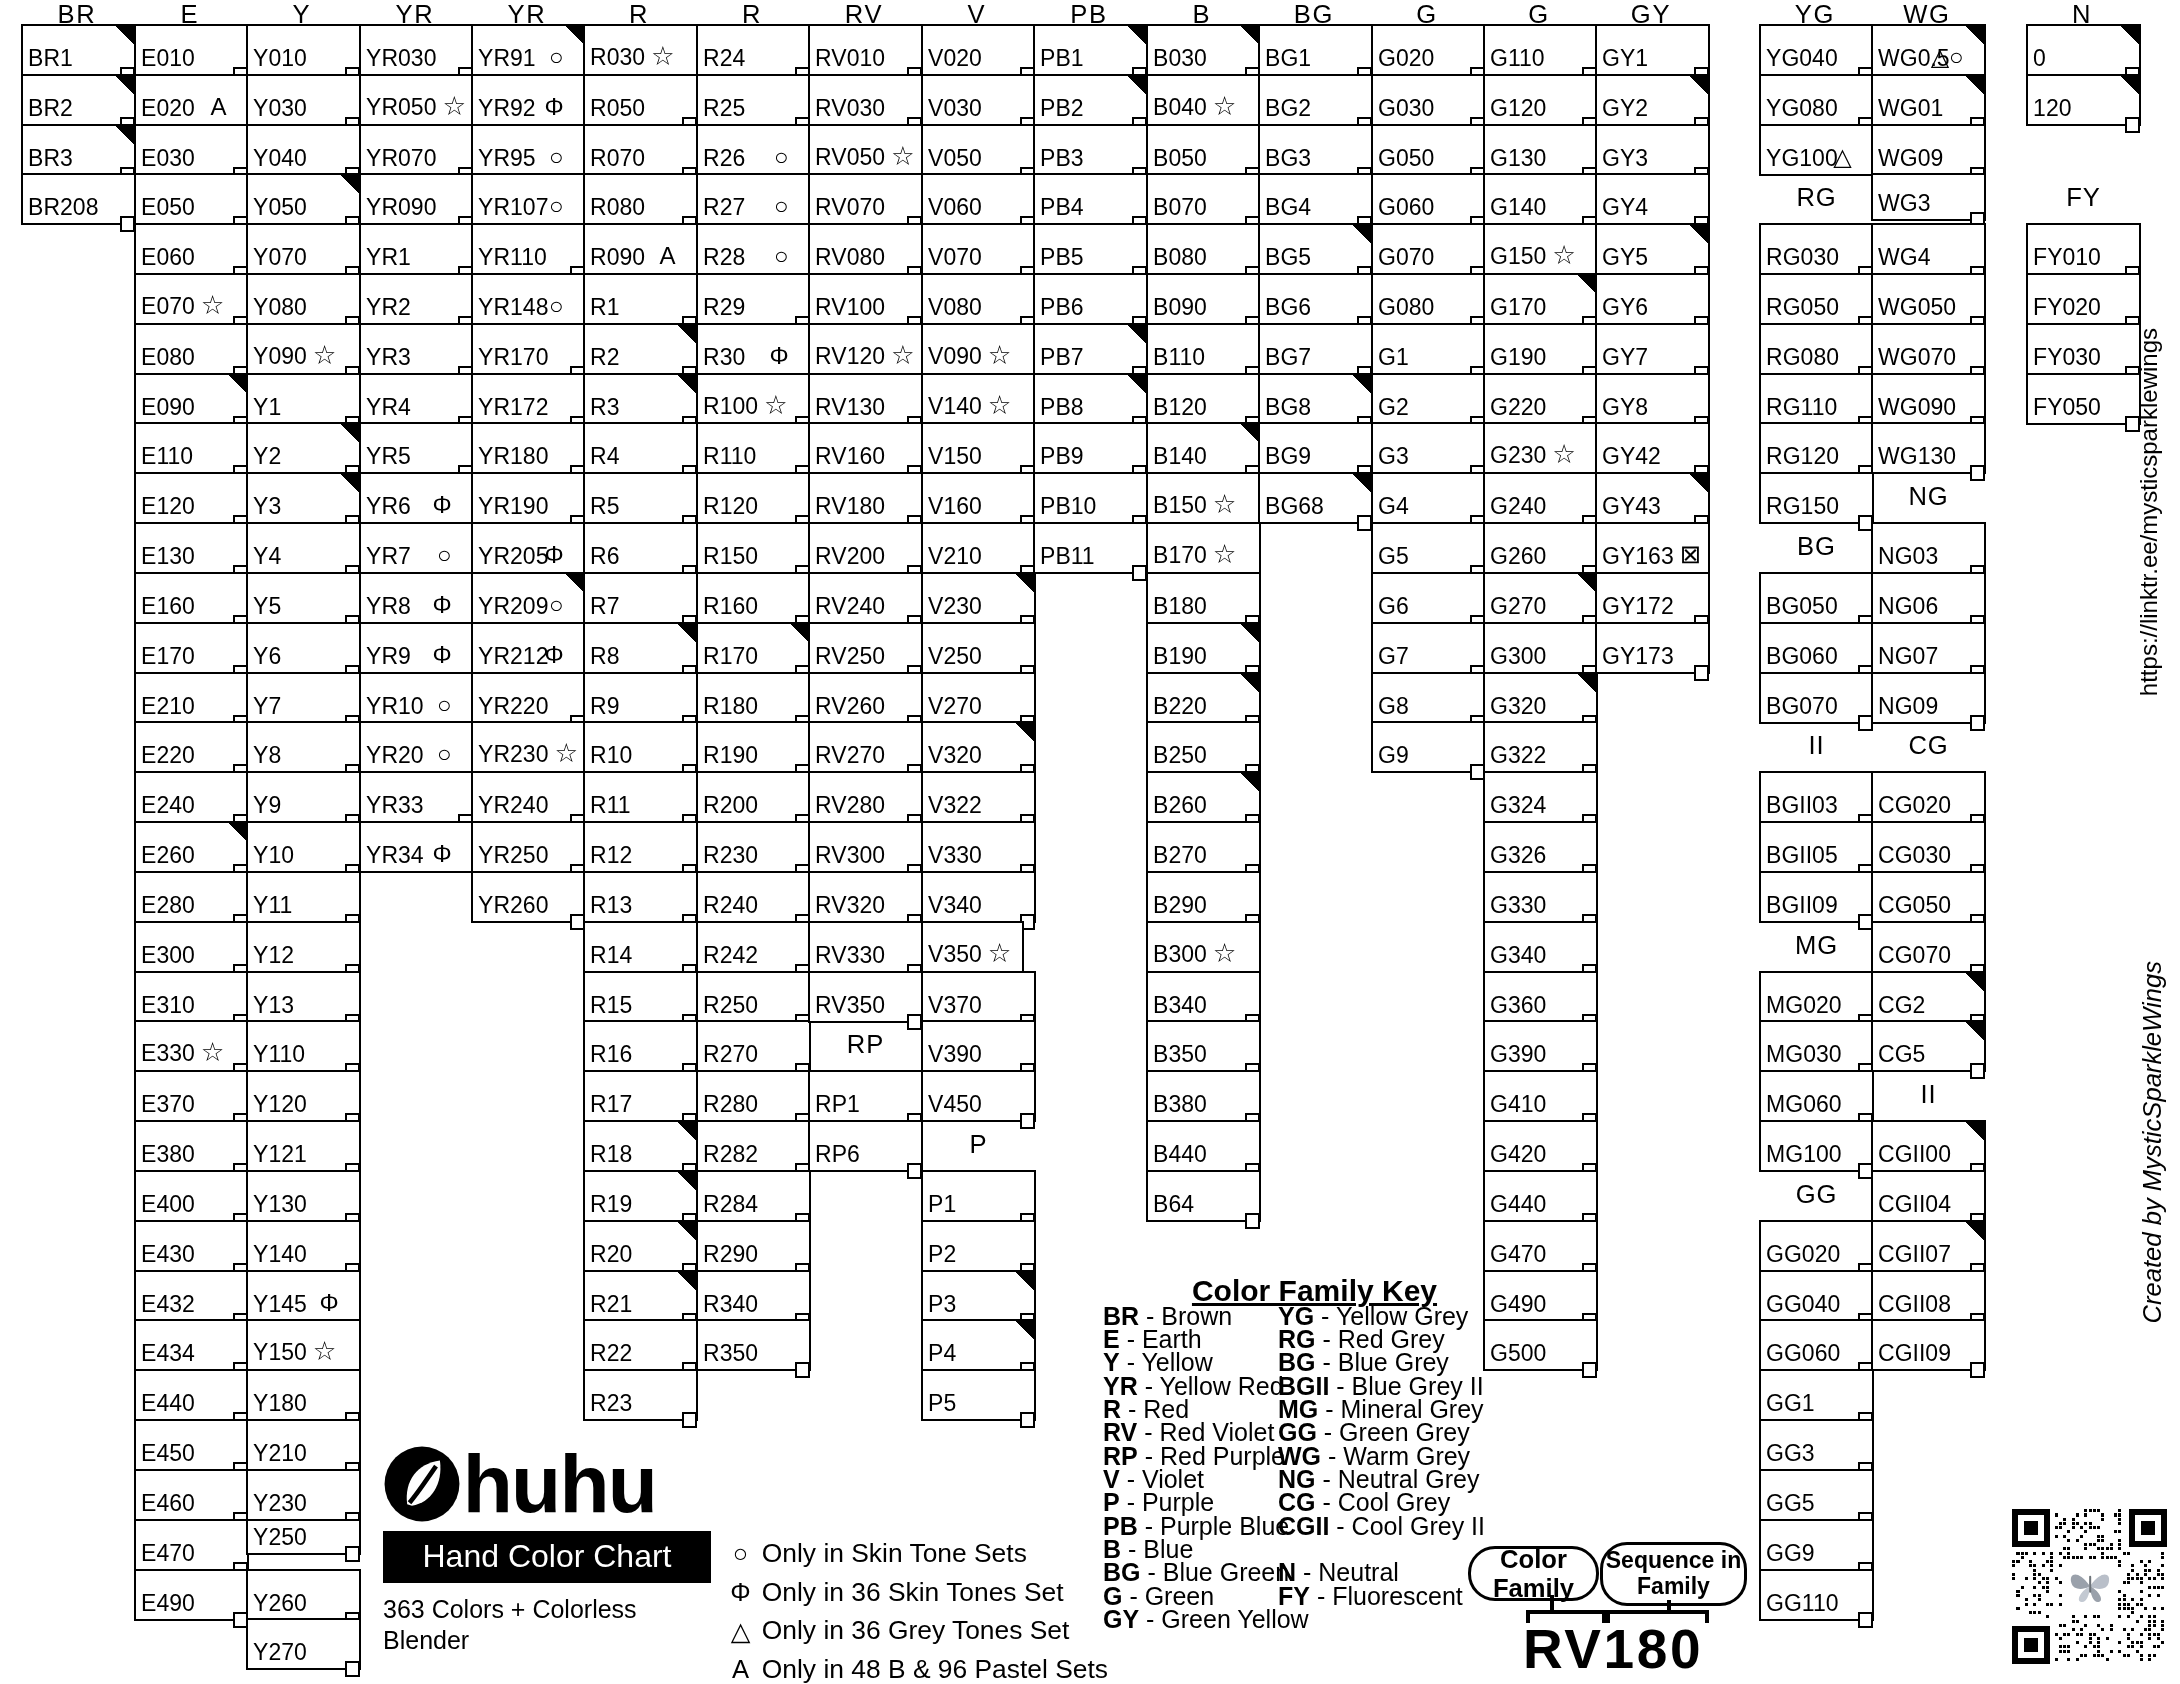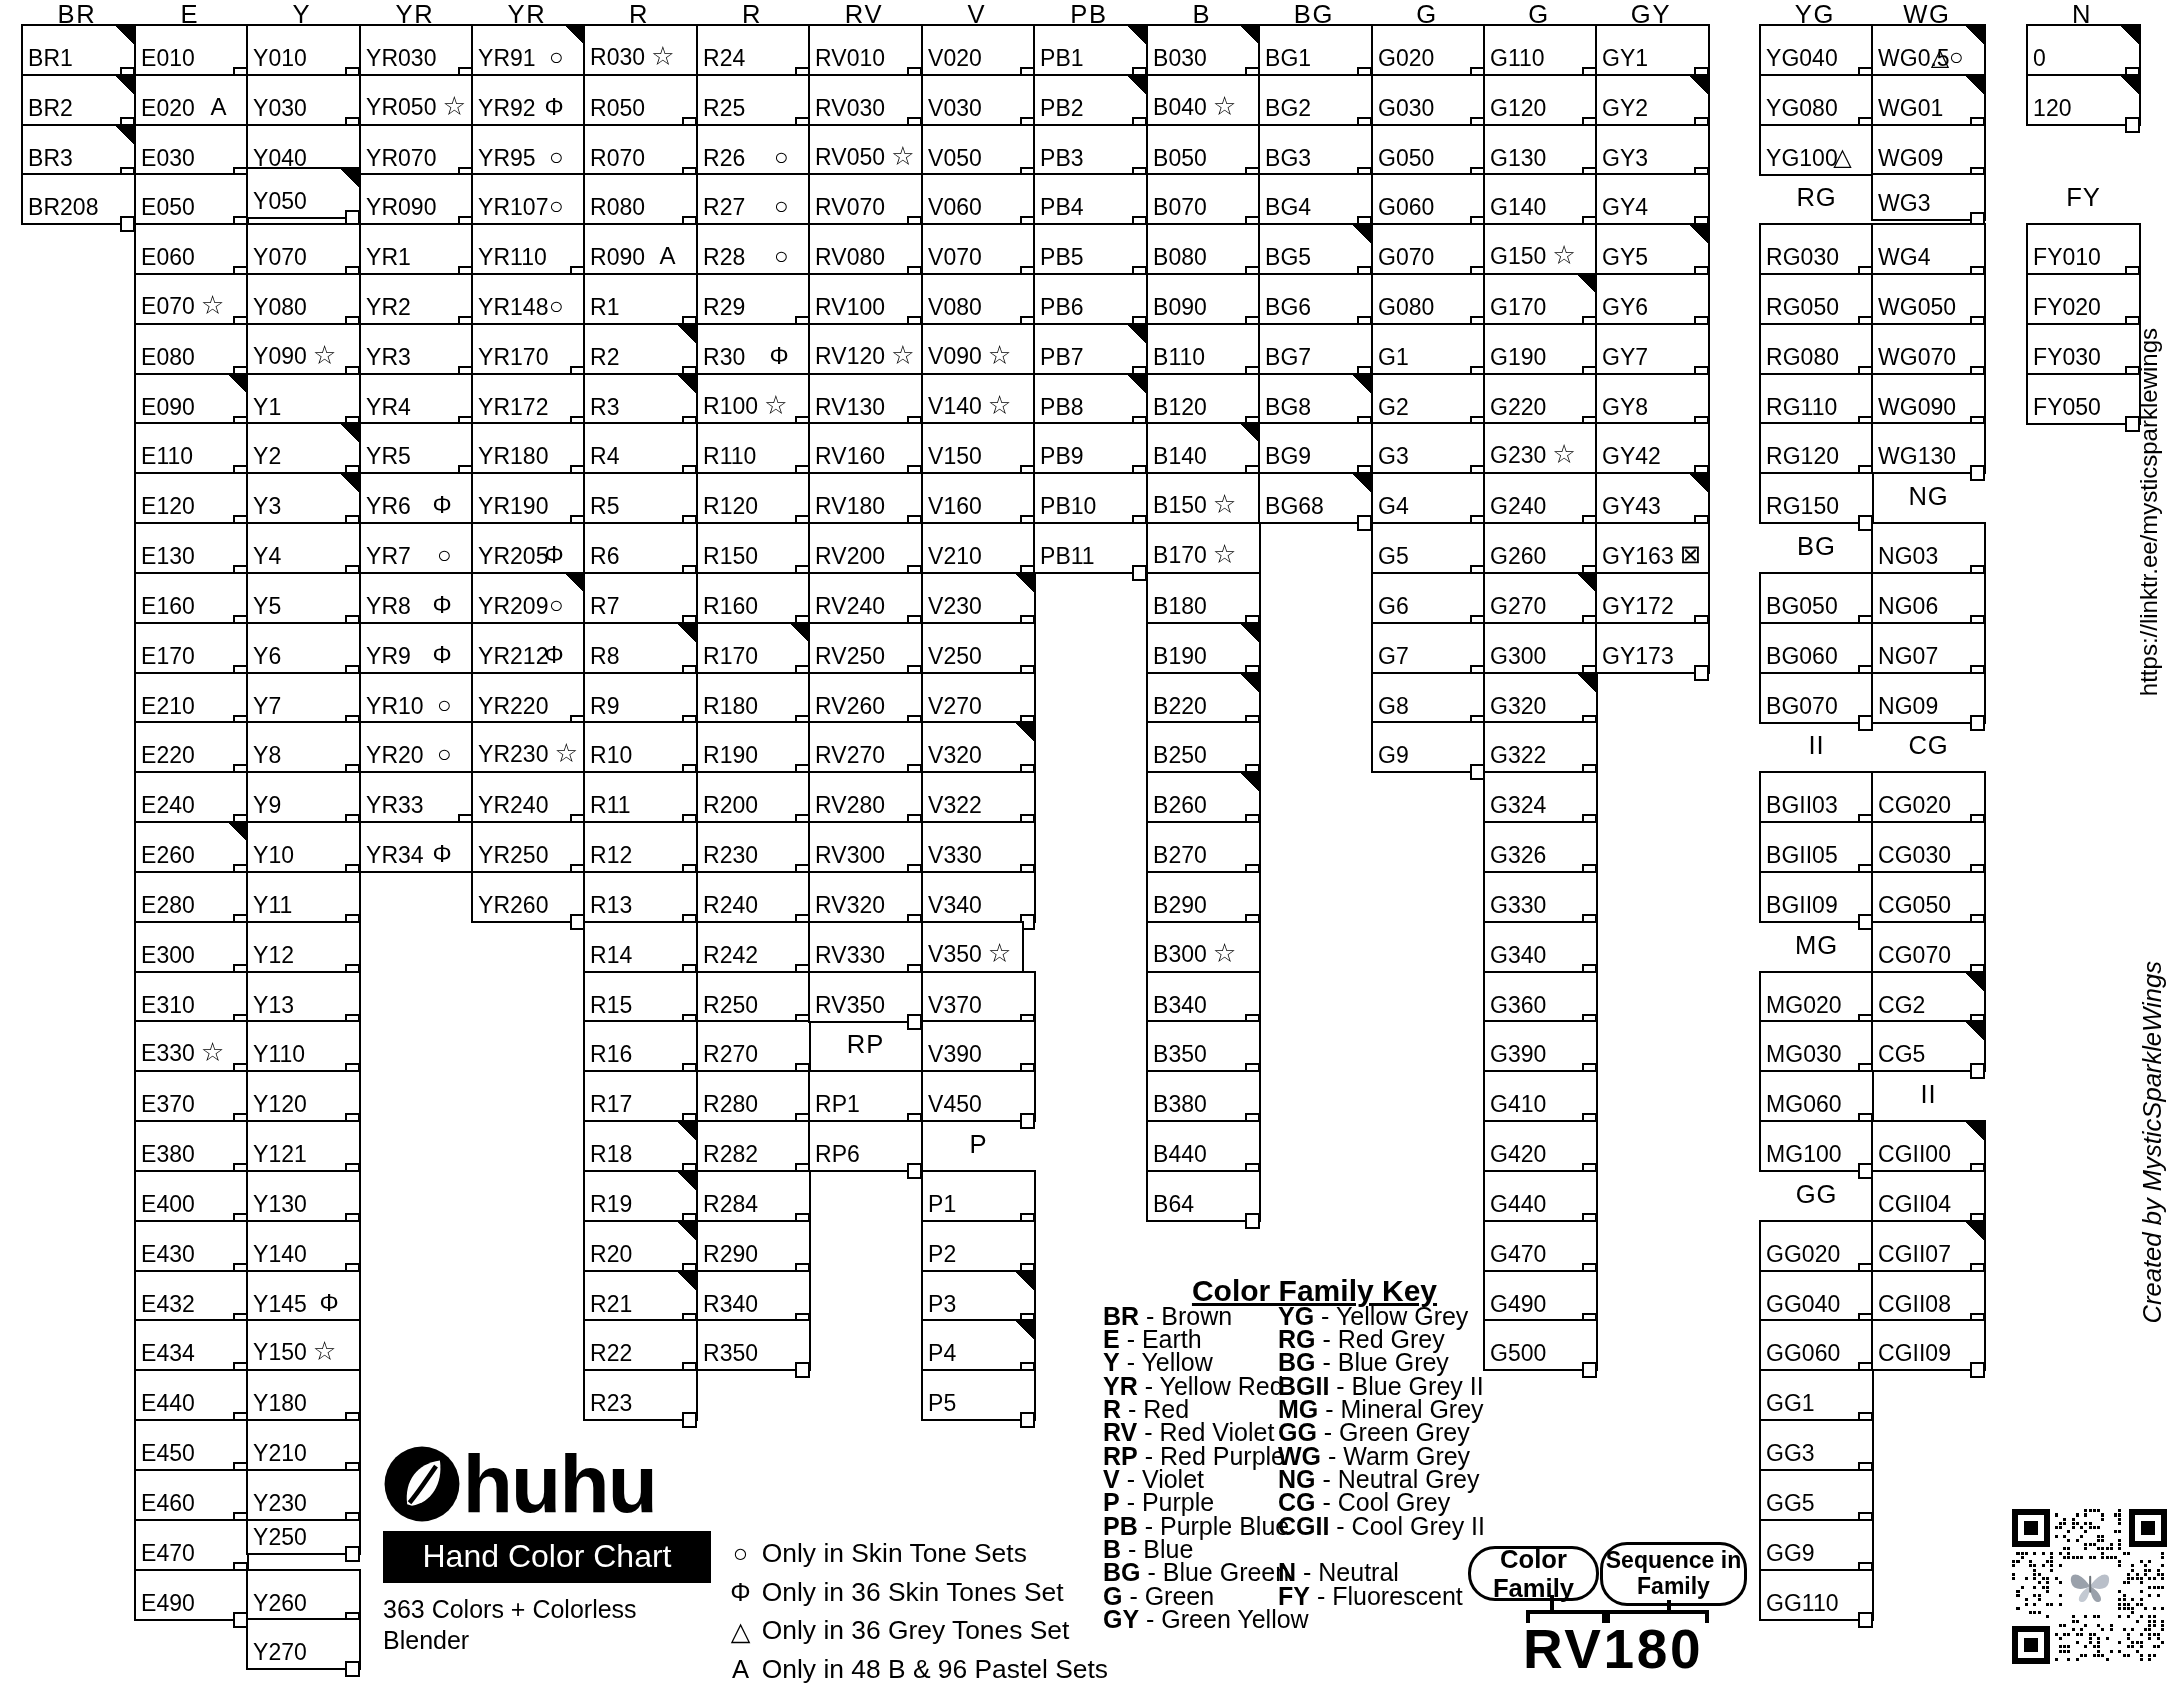--- a/index.html
+++ b/index.html
@@ -217,21 +217,21 @@
         <div class="sq"></div>
       </div>
       <div class="cell" style="left: 246px; top: 74px; width: 115px; height: 52px;">
         <span class="lbl">Y030</span>
         <div class="sq"></div>
       </div>
       <div class="cell" style="left: 246px; top: 124px; width: 115px; height: 52px;">
         <span class="lbl">Y040</span>
         <div class="sq"></div>
       </div>
-      <div class="cell" style="left: 246px; top: 167px; width: 115px; height: 52px;">
+      <div class="cell" style="left: 246px; top: 173px; width: 115px; height: 52px;">
         <span class="lbl">Y050</span>
         <div class="tri"></div>
         <div class="sq"></div>
       </div>
       <div class="cell" style="left: 246px; top: 223px; width: 115px; height: 52px;">
         <span class="lbl">Y070</span>
         <div class="sq"></div>
       </div>
       <div class="cell" style="left: 246px; top: 273px; width: 115px; height: 52px;">
         <span class="lbl">Y080</span>

